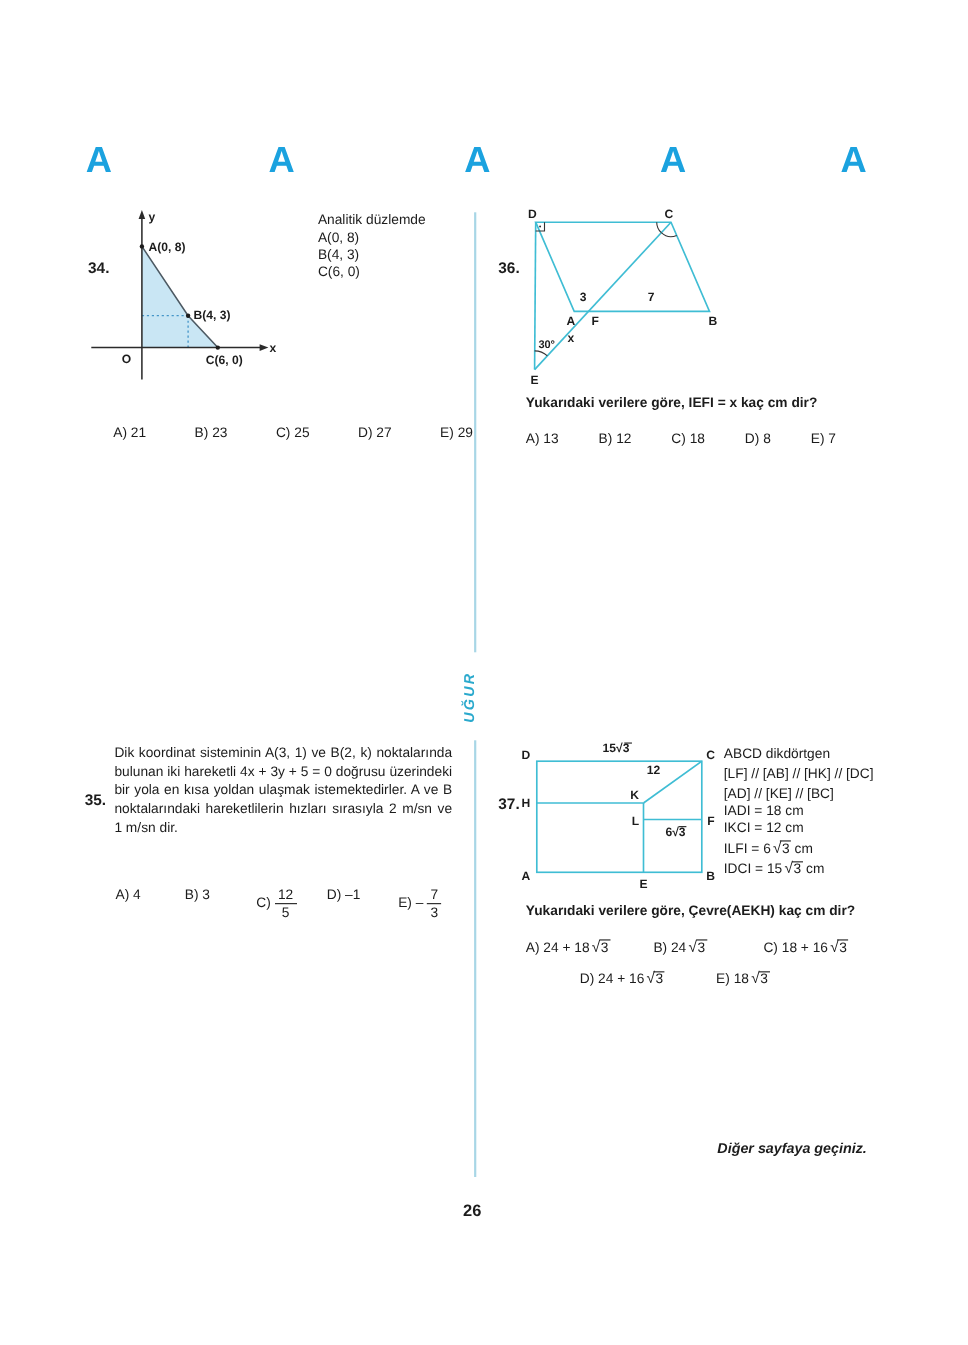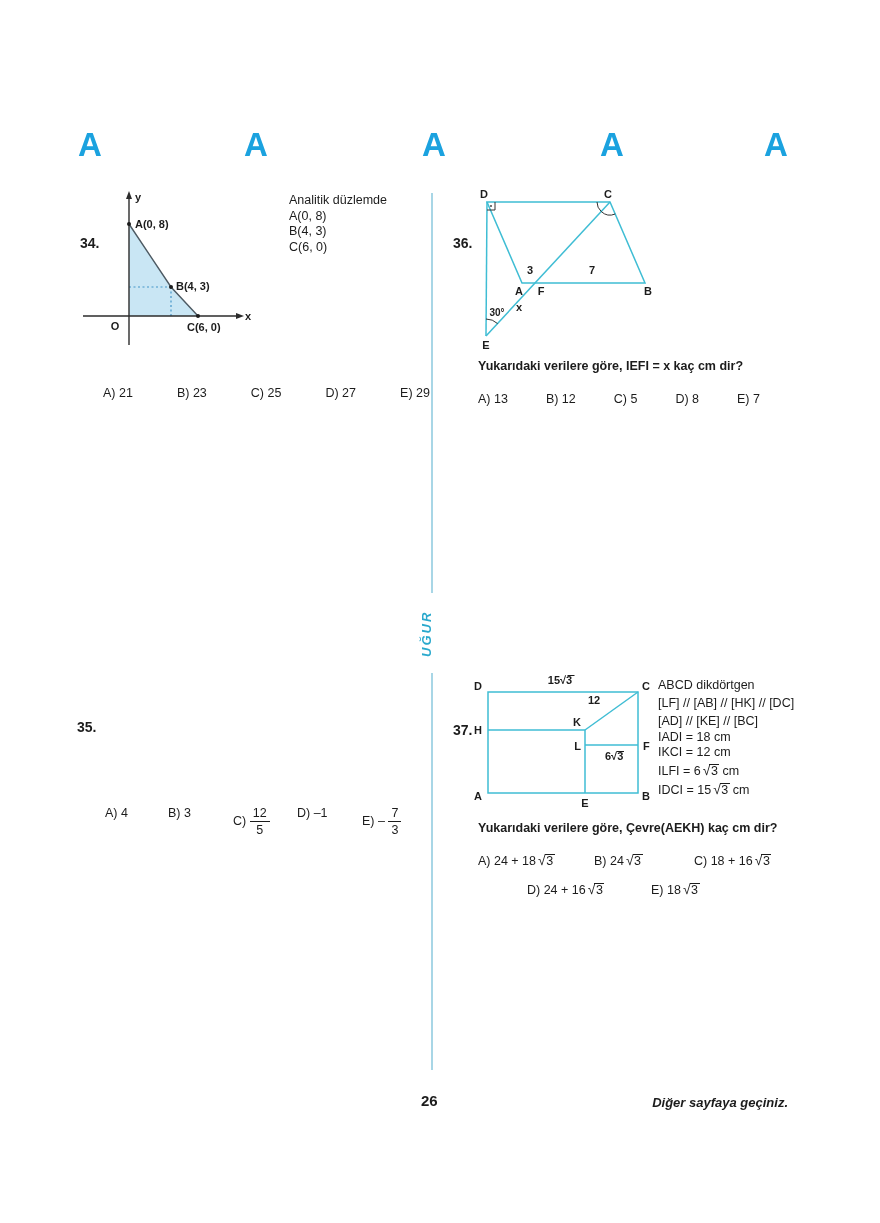--- a/index.html
+++ b/index.html
@@ -40,21 +40,21 @@
   .post{margin-left:3px;}
 
   
   .divider-seg{position:absolute;left:431px;width:2px;background:#a8d6e6;}
   .watermark{position:absolute;left:419px;top:599px;height:70px;width:26px;
              writing-mode:vertical-rl;transform:rotate(180deg);
              color:#2aa9cd;font-style:italic;font-weight:bold;font-size:13px;letter-spacing:2px;text-align:center;}
 
   
   .pagenum{position:absolute;left:421px;top:1092px;font-size:15px;font-weight:bold;text-align:right;}
-  .footnote{position:absolute;right:92px;top:1095px;font-size:13px;font-weight:bold;font-style:italic;}
+  .footnote{position:absolute;right:92px;top:1036px;font-size:13px;font-weight:bold;font-style:italic;}
 
   svg{overflow:visible;}
   svg text{font-family:"Liberation Sans","DejaVu Sans",sans-serif;fill:#1c1c1c;}
   .nlab{font-size:11px;font-weight:bold;}
   .slab{font-size:11px;font-weight:bold;}
   .alab{font-size:10px;font-weight:bold;}
 </style>
 </head>
 <body>
 
@@ -138,31 +138,32 @@
     <text x="71" y="123" class="slab" text-anchor="middle">x</text>
     <text x="49" y="128" class="alab" text-anchor="middle">30°</text>
   </svg>
 
 
   <div class="abs qtext" style="left:478px;top:359px">Yukarıdaki verilere göre, IEFI = x kaç cm dir?</div>
 
   <div class="abs optrow" style="left:478px;top:392px;width:282px">
     <span class="opt">A) 13</span>
     <span class="opt">B) 12</span>
-    <span class="opt">C) 5</span>
+    <span class="opt">C) 18</span>
     <span class="opt">D) 8</span>
     <span class="opt">E) 7</span>
   </div>
 
   <div class="divider-seg" style="top:193px;height:400px"></div>
   <div class="watermark">UĞUR</div>
   <div class="divider-seg" style="top:673px;height:397px"></div>
 
   <div class="abs qnum" style="left:77px;top:675px">35.</div>
 
+  <div class="abs para" style="left:104px;top:676px;width:307px">Dik koordinat sisteminin A(3, 1) ve B(2, k) noktalarında bulunan iki hareketli 4x + 3y + 5 = 0 doğrusu üzerindeki bir yola en kısa yoldan ulaşmak istemektedirler. A ve B noktalarındaki hareketlilerin hızları sırasıyla 2 m/sn ve 1 m/sn dir.</div>
 
 
   <div class="abs" style="left:105px;top:795px;width:315px;height:45px">
     <span class="opt abs" style="left:0;top:11px">A) 4</span>
     <span class="opt abs" style="left:63px;top:11px">B) 3</span>
     <span class="opt abs" style="left:128px;top:11px">
       <span>C)</span>
       <span class="frac">
         <span class="num">12</span>
         <span class="den">5</span>

